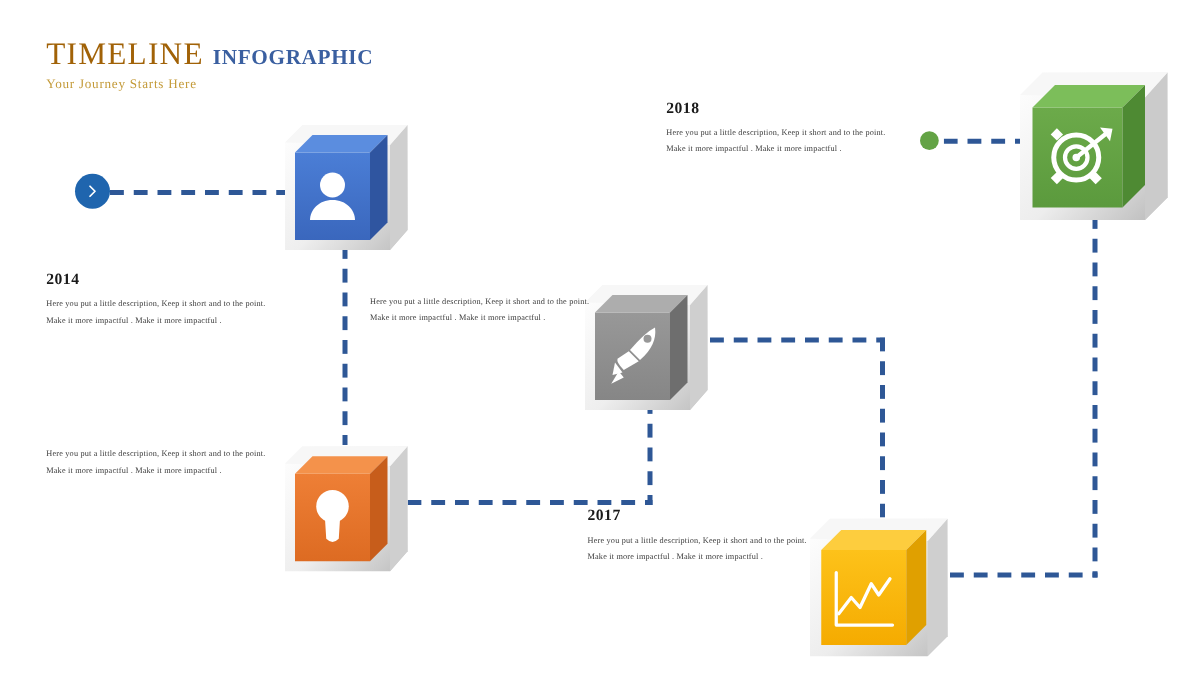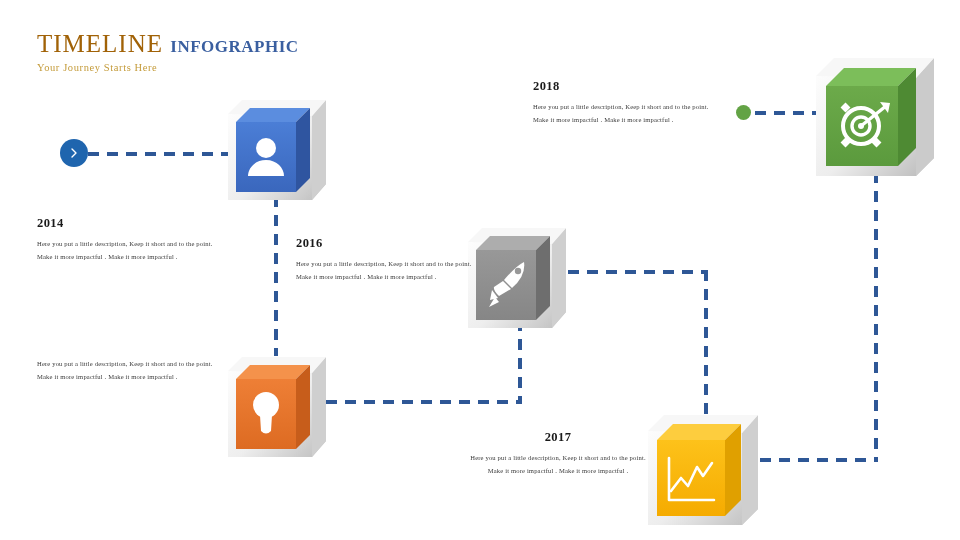--- a/index.html
+++ b/index.html
@@ -208,25 +208,24 @@
 <div class="block" style="left:37px;top:184px;margin-top:32px;">
   <div class="yr">2014</div>
   <div class="desc">Here you put a little description, Keep it short and to the point. Make it more impactful . Make it more impactful .</div>
 </div>
 
 <div class="block" style="left:37px;top:358px;">
   <div class="desc">Here you put a little description, Keep it short and to the point. Make it more impactful . Make it more impactful .</div>
 </div>
 
 <div class="block" style="left:296px;top:236px;">
-  <div class="yr">2016</div>
-  <div class="desc">Here you put a little description, Keep it short and to the point. Make it more impactful . Make it more impactful .</div>
-</div>
-
-<div class="block" style="left:470px;top:430px;text-align:center;">
+  <div class="desc">Here you put a little description, Keep it short and to the point. Make it more impactful . Make it more impactful .</div>
+</div>
+
+<div class="block" style="left:470px;top:405px;">
   <div class="yr">2017</div>
   <div class="desc">Here you put a little description, Keep it short and to the point. Make it more impactful . Make it more impactful .</div>
 </div>
 
 <div class="block" style="left:533px;top:64px;margin-top:15px;">
   <div class="yr">2018</div>
   <div class="desc">Here you put a little description, Keep it short and to the point. Make it more impactful . Make it more impactful .</div>
 </div>
 
 </body></html>

